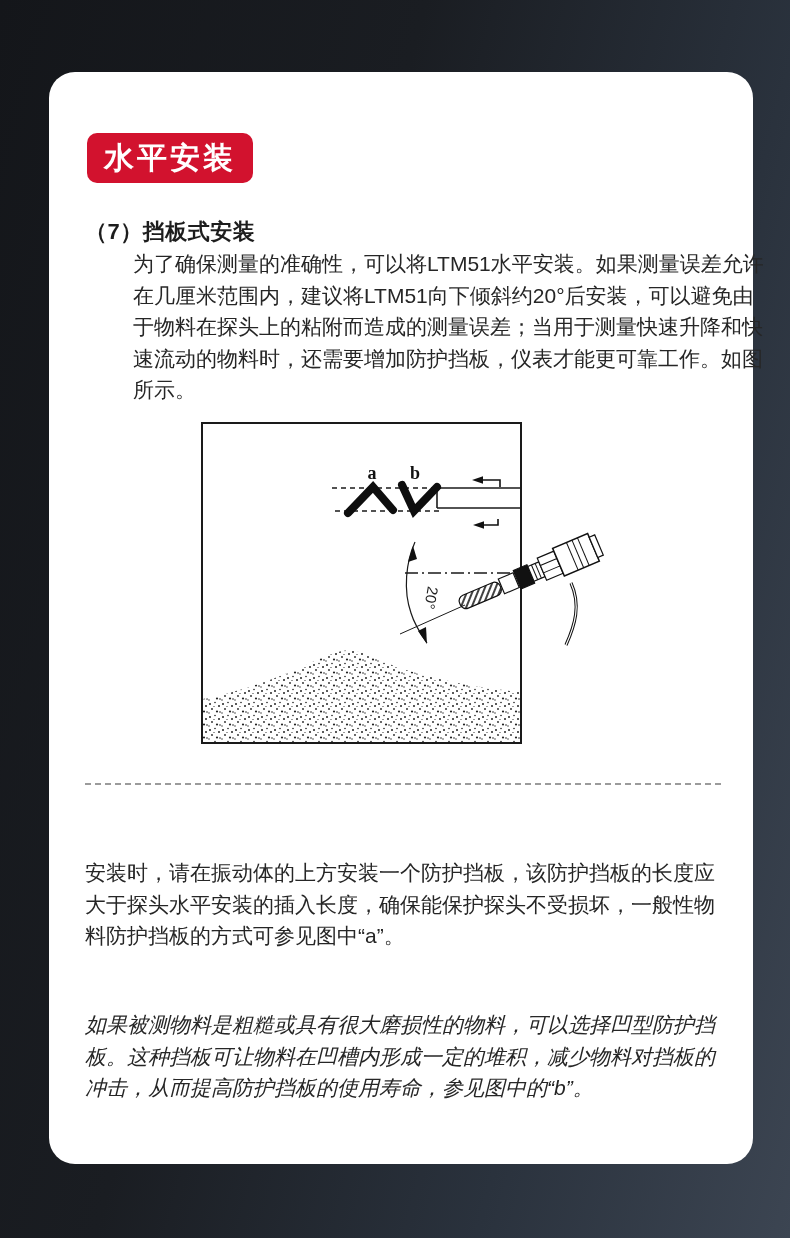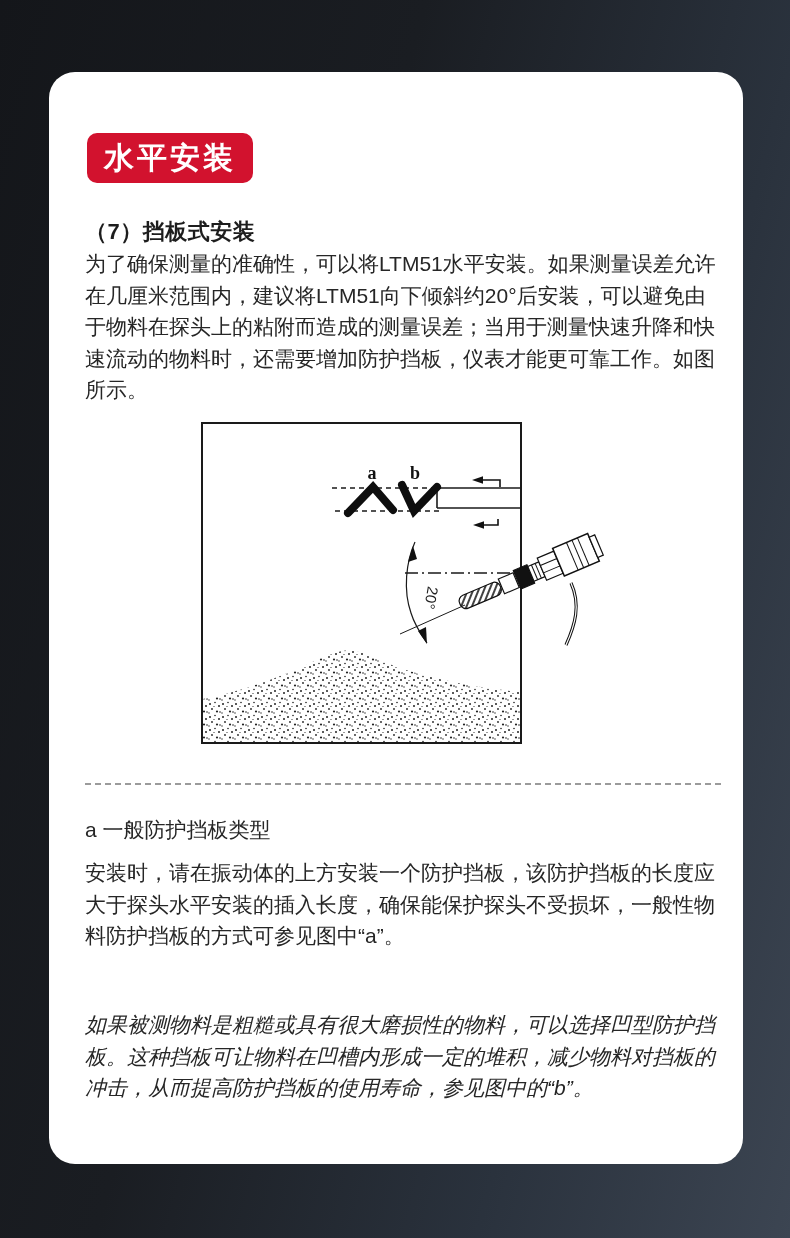--- a/index.html
+++ b/index.html
@@ -3,37 +3,37 @@
 <meta charset="utf-8">
 <style>
   html,body{margin:0;padding:0;}
   body{
     width:790px;height:1238px;position:relative;overflow:hidden;
     background:linear-gradient(105deg,#14161a 0%,#1a1d22 38%,#2a323d 72%,#3c4552 100%);
     font-family:"Liberation Sans","DejaVu Sans",sans-serif;
   }
   .card{
     position:absolute;left:49px;top:72px;width:694px;height:1092px;
-    background:#ffffff;border-radius:26px;
+    background:#ffffff;border-radius:26px;padding-left:10px;
   }
   .badge{
     position:absolute;left:38px;top:61px;width:166px;height:50px;
     background:#d2122e;border-radius:10px;
     display:flex;align-items:center;justify-content:center;
     color:#ffffff;font-size:30px;font-weight:bold;letter-spacing:3px;
   }
   .heading{
     position:absolute;left:36px;top:145px;
     font-size:22px;font-weight:bold;color:#1d1d1d;letter-spacing:0.5px;
   }
   .para{
     position:absolute;left:36px;width:636px;
     font-size:21px;line-height:31.5px;color:#262626;
   }
-  .p1{top:176px;}
+  .p1{top:176px;margin-left:48px;}
   .p2{top:785px;}
   .p3{top:937px;font-style:italic;}
   .diagram{position:absolute;left:146px;top:343px;}
   .divider{
     position:absolute;left:36px;top:711px;width:636px;height:0;
     border-top:2px dashed #9b9b9b;
   }
   .legend{
     position:absolute;left:36px;top:742px;width:636px;
     font-size:21px;line-height:32px;color:#262626;
@@ -126,20 +126,19 @@
 
     <g>
       <path d="M376,168 C386,190 380,210 371,230" fill="none" stroke="#111" stroke-width="3.2"></path>
       <path d="M376,168 C386,190 380,210 371,230" fill="none" stroke="#ffffff" stroke-width="1.2"></path>
     </g>
   </svg>
 
   <div class="divider"></div>
 
   <div class="legend">
-    <div>a 一般防护挡板类型</div>
   </div>
 
   <div class="para p2">安装时，请在振动体的上方安装一个防护挡板，该防护挡板的长度应大于探头水平安装的插入长度，确保能保护探头不受损坏，一般性物料防护挡板的方式可参见图中“a”。</div>
 
   <div class="para p3">如果被测物料是粗糙或具有很大磨损性的物料，可以选择凹型防护挡板。这种挡板可让物料在凹槽内形成一定的堆积，减少物料对挡板的冲击，从而提高防护挡板的使用寿命，参见图中的“b”。</div>
 
 </div>
 
 </body></html>

